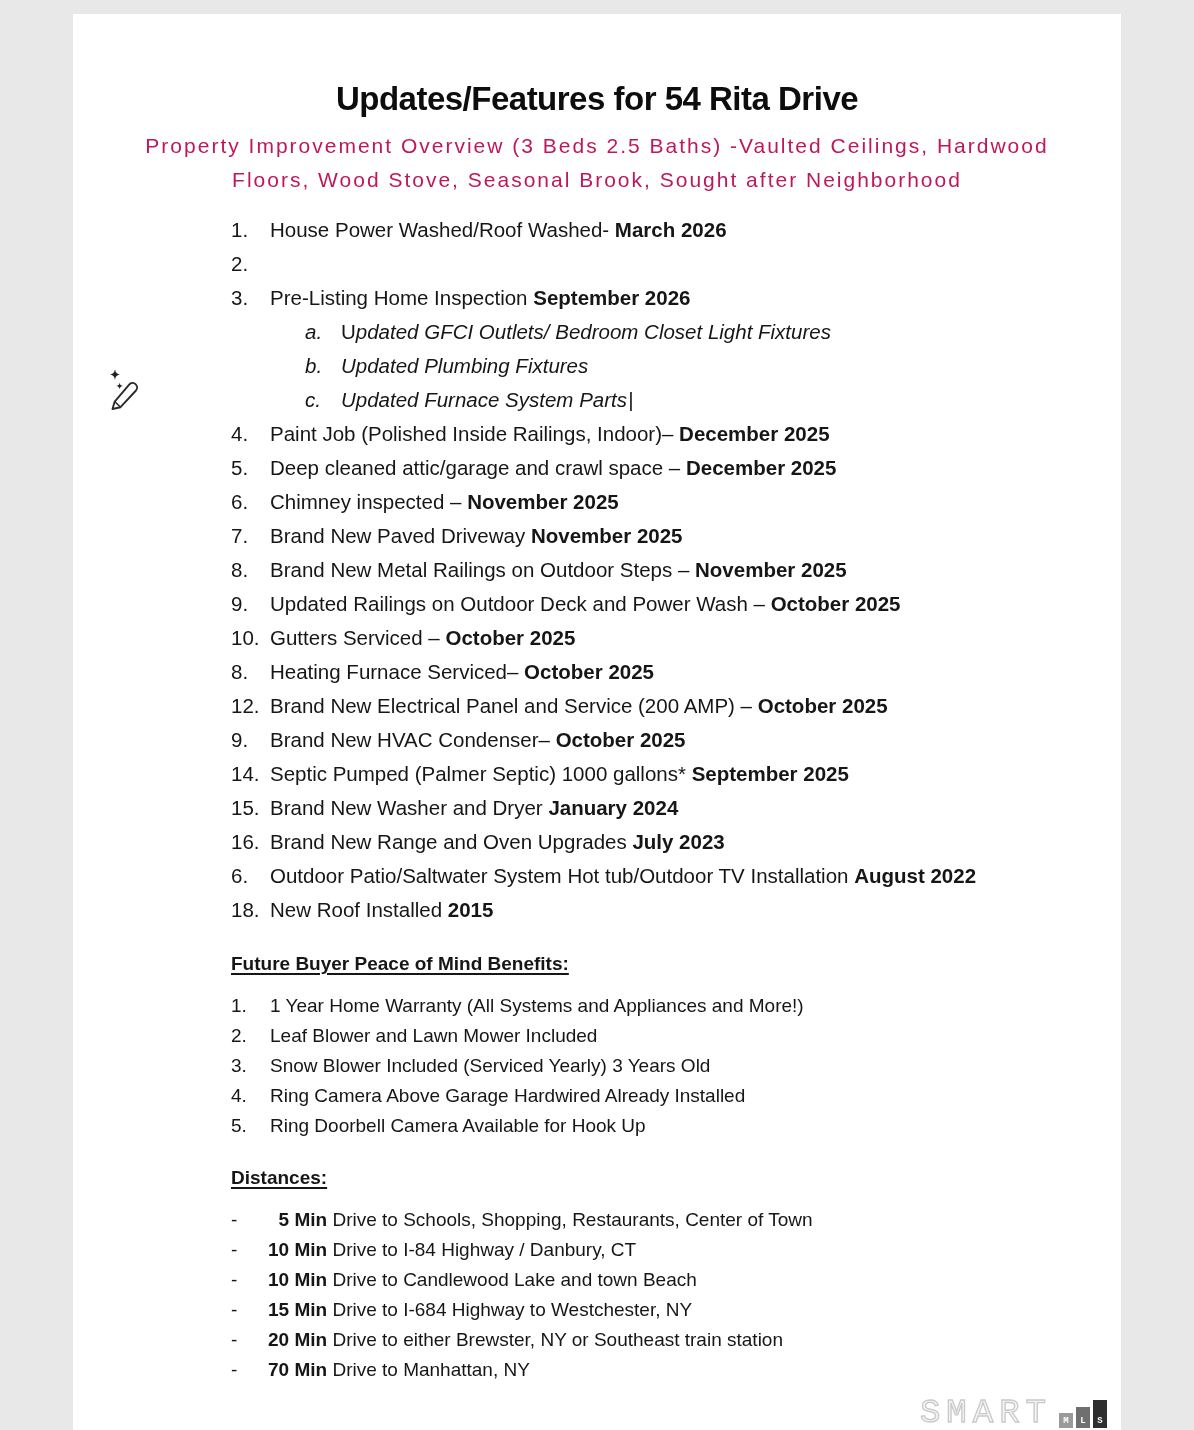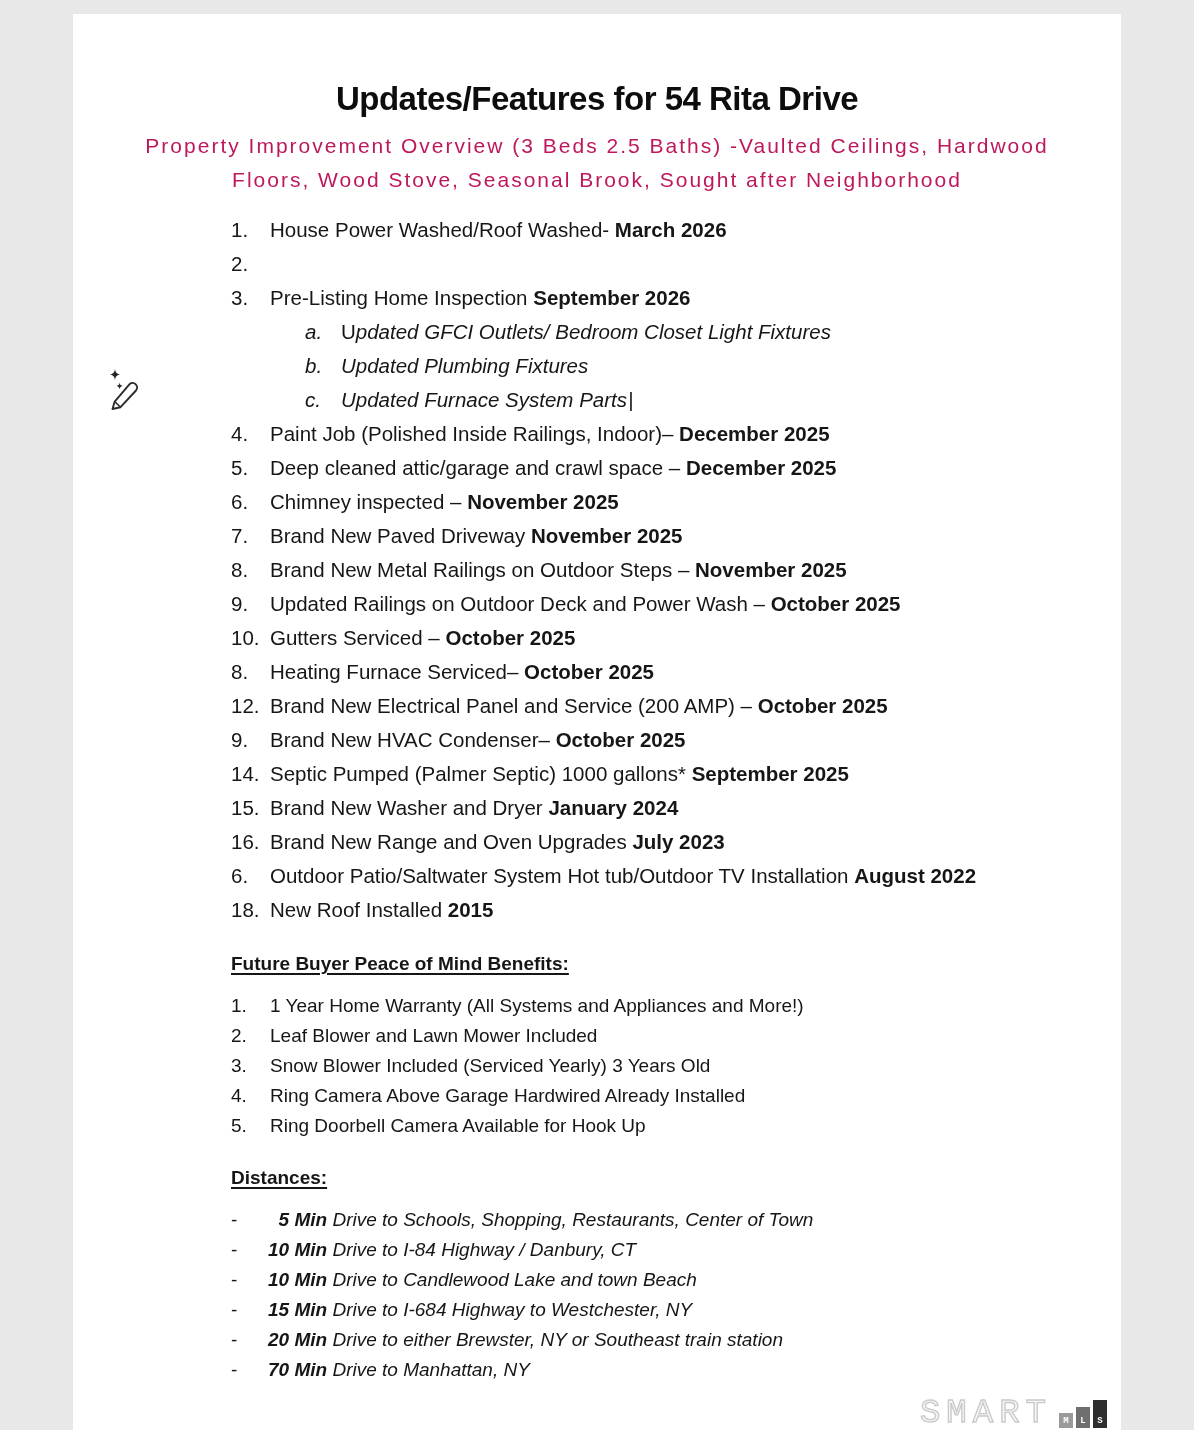--- a/index.html
+++ b/index.html
@@ -29,21 +29,21 @@
   .sub .caret{ font-weight:400; margin-left:1px; }
   
   .section-heading{
     margin:26px 0 0 158px; font-size:19px; font-weight:700;
     text-decoration:underline; text-decoration-thickness:2px; text-underline-offset:3px;
   }
   
   .small-list{ margin:16px 0 0 158px; font-size:19px; line-height:30px; }
   .small-list .num{ min-width:39px; flex:none; }
   .dist .dash{ min-width:37px; flex:none; }
-  .dist .dtxt{ white-space:pre-wrap;font-style:italic; }
+  .dist .dtxt{ white-space:pre-wrap; }
   .dist .min{ font-weight:700; white-space:pre; }
   
   .pencil-wrap{ position:absolute; left:32px; top:354px; width:36px; height:44px; cursor:pointer; }
   
   .logo{ position:absolute; right:14px; bottom:14px; display:flex; align-items:flex-end;font-family:Liberation Mono, monospace; }
   .logo .brand{
     font-size:34px; letter-spacing:6px; font-weight:400; line-height:1;
     color:#f5f5f5; -webkit-text-stroke:1.3px #c9c9c9; text-stroke:1.3px #c9c9c9;
   }
   .logo .blocks{ display:flex; align-items:flex-end; gap:3px; margin-left:7px; margin-bottom:2px; }

